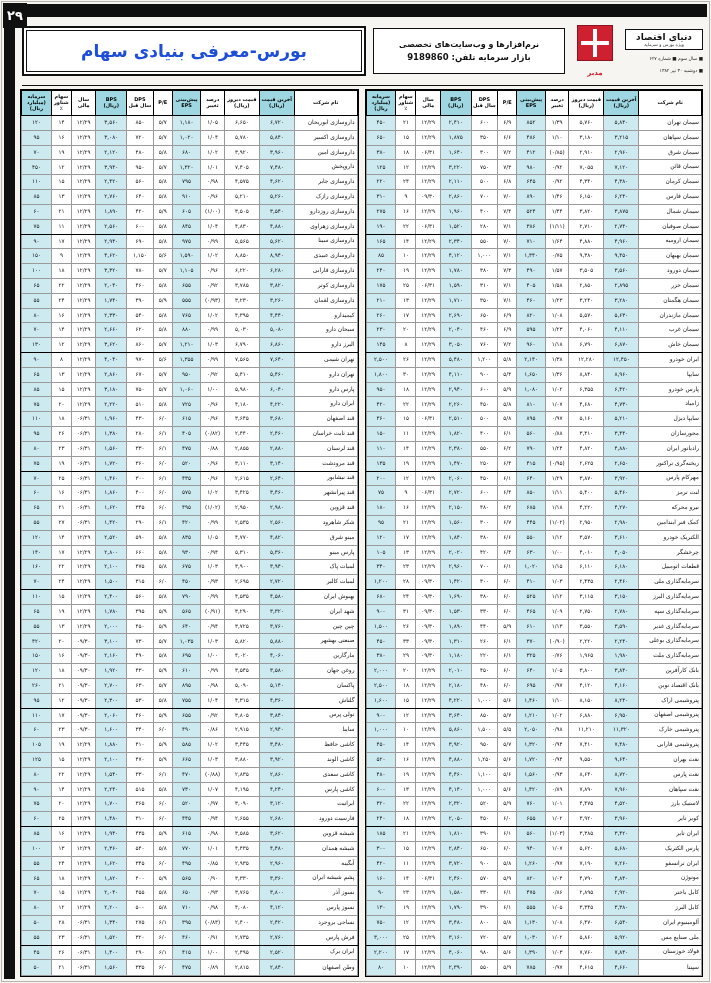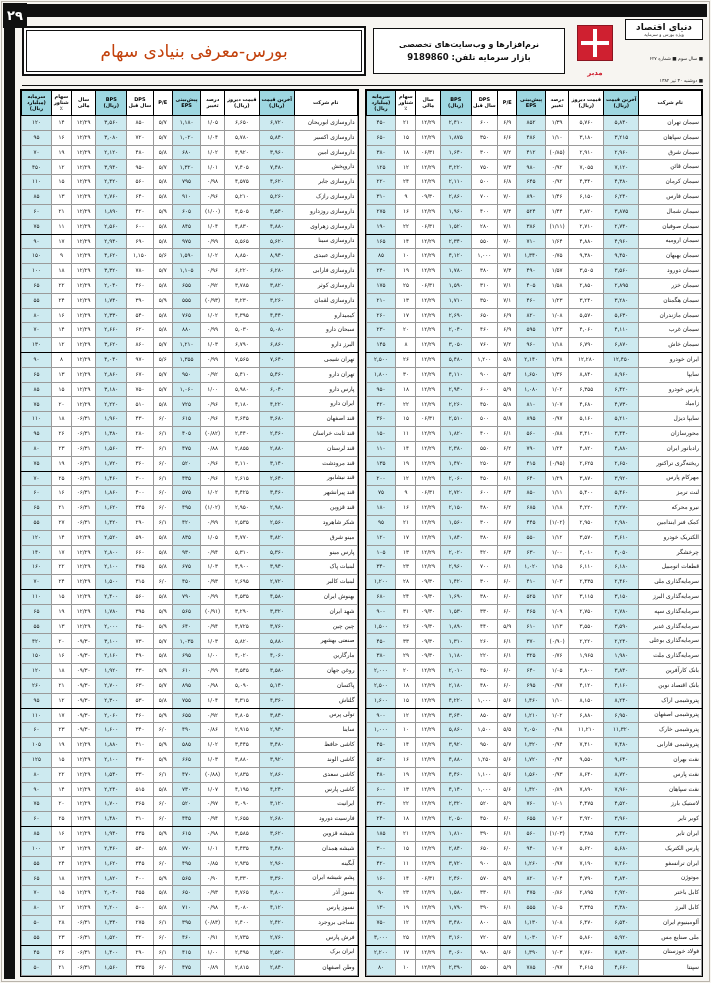--- a/index.html
+++ b/index.html
@@ -15,21 +15,21 @@
   .leftbar{position:absolute;top:4px;left:4px;bottom:4px;width:11px;background:#101010;}
   .pageno{
     position:absolute;top:3px;left:3px;width:24px;height:25px;background:#101010;
     color:#fff;font-weight:bold;font-size:13px;display:flex;align-items:center;justify-content:center;
   }
   
   .header{
     position:absolute;top:20px;right:8px;left:22px;height:62px;
     display:flex;flex-direction:row;align-items:center;gap:7px;direction:rtl;
   }
-  .masthead{width:78px;display:flex;flex-direction:column;align-items:stretch;gap:16px;}
+  .masthead{width:78px;display:flex;flex-direction:column;align-items:stretch;gap:6px;}
   .masthead .namebox{border:1px solid #111;background:#fff;text-align:center;padding:2px 1px;}
   .masthead .namebox .t{font-size:9px;font-weight:bold;color:#111;}
   .masthead .namebox .s{font-size:4.5px;color:#333;}
   .masthead .tiny{font-size:4.6px;color:#222;text-align:right;line-height:1.3;}
   .brand{width:46px;display:flex;flex-direction:column;align-items:center;gap:8px;}
   .brand .logo{
     width:34px;height:34px;background:#cf2030;position:relative;border:1px solid #8c1420;
   }
   .brand .logo::before,.brand .logo::after{
     content:"";position:absolute;background:#fff;
@@ -41,21 +41,21 @@
     width:190px;height:44px;border:1.6px solid #111;background:#fff;
     display:flex;flex-direction:column;align-items:center;justify-content:center;gap:3px;
   }
   .adbox .l1{font-size:8px;font-weight:bold;color:#111;}
   .adbox .l2{font-size:8.5px;font-weight:bold;color:#111;}
   .titlebox{
     flex:1;height:46px;border:2px solid #111;background:#fff;position:relative;
     display:flex;align-items:center;justify-content:center;
   }
   .titlebox::before{content:"";position:absolute;inset:2px;border:1px solid #111;}
-  .titlebox .t{font-size:17px;font-weight:normal;color:#c2410c;letter-spacing:0;position:relative;}
+  .titlebox .t{font-size:17px;font-weight:bold;color:#1d4ed8;letter-spacing:0;position:relative;}
   .rule{position:absolute;top:85px;left:22px;right:8px;height:0;border-top:1.2px solid #111;}
   
   .tables{
     position:absolute;top:89px;left:20px;right:8px;bottom:6px;
     display:flex;direction:rtl;gap:6px;
   }
   .panel{flex:1;border:1.6px solid #000;background:#fff;overflow:hidden;}
   table{width:100%;height:100%;border-collapse:collapse;table-layout:fixed;direction:rtl;}
   th{
     font-size:5px;font-weight:bold;color:#000;border:0.6px solid #000;

